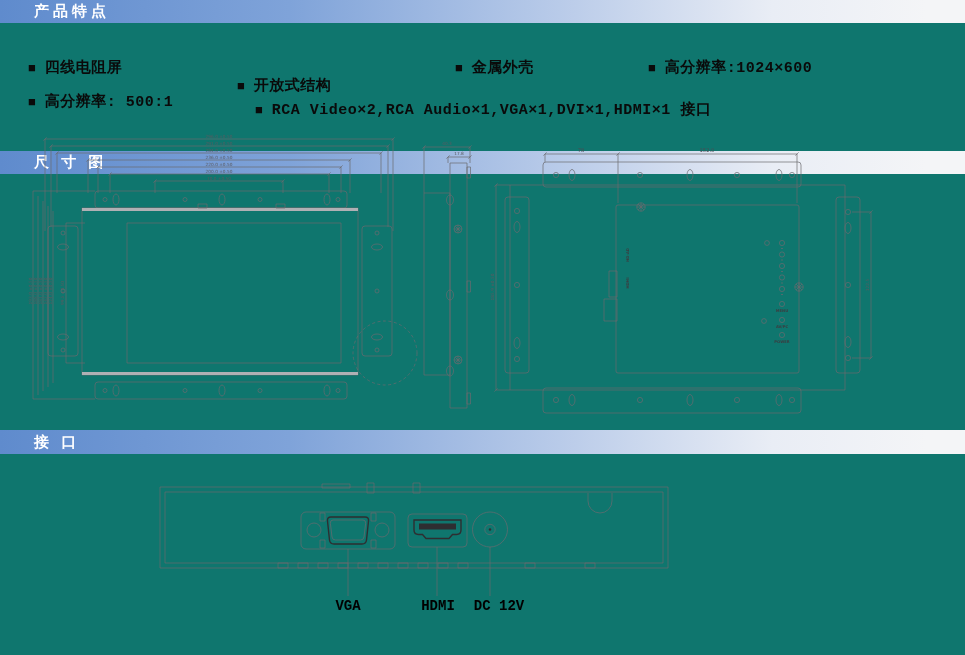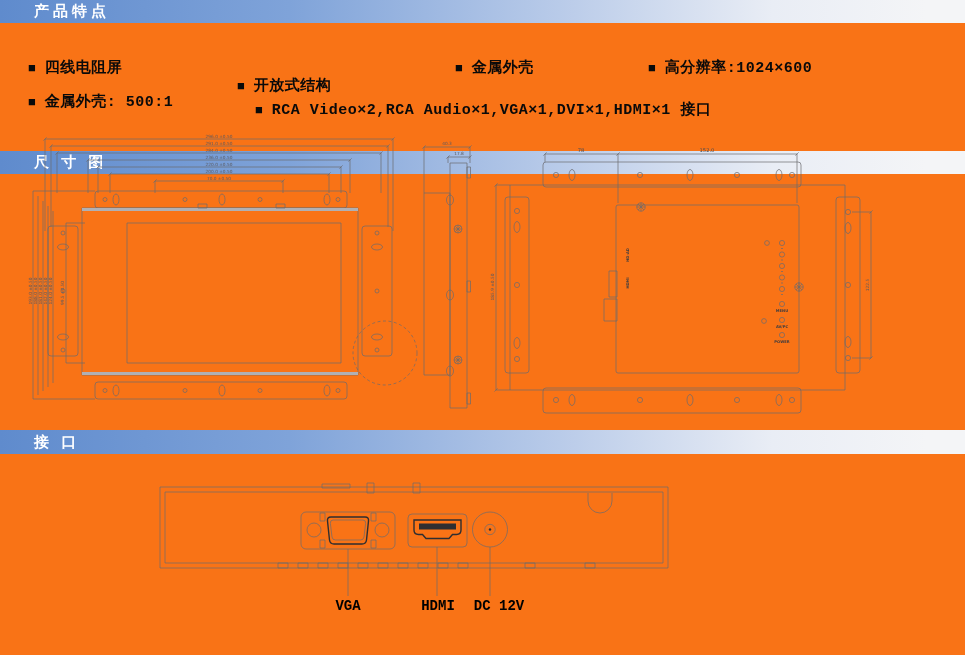--- a/index.html
+++ b/index.html
@@ -1,16 +1,16 @@
 <!DOCTYPE html>
 <html><head>
 <meta charset="utf-8">
 <style>
   html,body{margin:0;padding:0;background:#e9eaec;}
-  .page{position:relative;width:965px;height:655px;background:#f97316;overflow:hidden;
+  .page{position:relative;width:965px;height:655px;background:#0f766e;overflow:hidden;
         font-family:"Liberation Sans",sans-serif;}
   .banner{position:absolute;left:0;width:100%;height:23px;box-sizing:border-box;
           display:flex;align-items:center;padding-left:34px;
           background:linear-gradient(90deg,#5f8bcd 0%,#7fa3d9 30%,#b9cbe9 58%,#e9edf5 80%,#f4f5f7 96%);
           color:#ffffff;font-weight:bold;font-size:15px;letter-spacing:4px;}
   .feat{position:absolute;font-size:15px;font-weight:bold;color:#0a0a0a;white-space:nowrap;
         font-family:"Liberation Mono","Liberation Sans",sans-serif;letter-spacing:0.5px;margin-top:20px;}
   .feat .bullet{font-size:13px;margin-right:9px;letter-spacing:0;}
   svg{position:absolute;left:0;}
   svg *{vector-effect:non-scaling-stroke;}
@@ -38,21 +38,21 @@
     <div class="feat" style="left:237px;top:56px;">
       <span class="bullet">■</span><span>开放式结构</span>
     </div>
     <div class="feat" style="left:455px;top:38px;">
       <span class="bullet">■</span><span>金属外壳</span>
     </div>
     <div class="feat" style="left:648px;top:38px;">
       <span class="bullet">■</span><span>高分辨率:1024×600</span>
     </div>
     <div class="feat" style="left:28px;top:72px;">
-      <span class="bullet">■</span><span>金属外壳: 500:1</span>
+      <span class="bullet">■</span><span>高分辨率: 500:1</span>
     </div>
     <div class="feat" style="left:255px;top:80px;">
       <span class="bullet">■</span><span>RCA Video×2,RCA Audio×1,VGA×1,DVI×1,HDMI×1 接口</span>
     </div>
   </div>
 
   <div class="banner" style="top:108px;margin-top:43px;">
     <span>尺 寸 图</span>
   </div>
 

